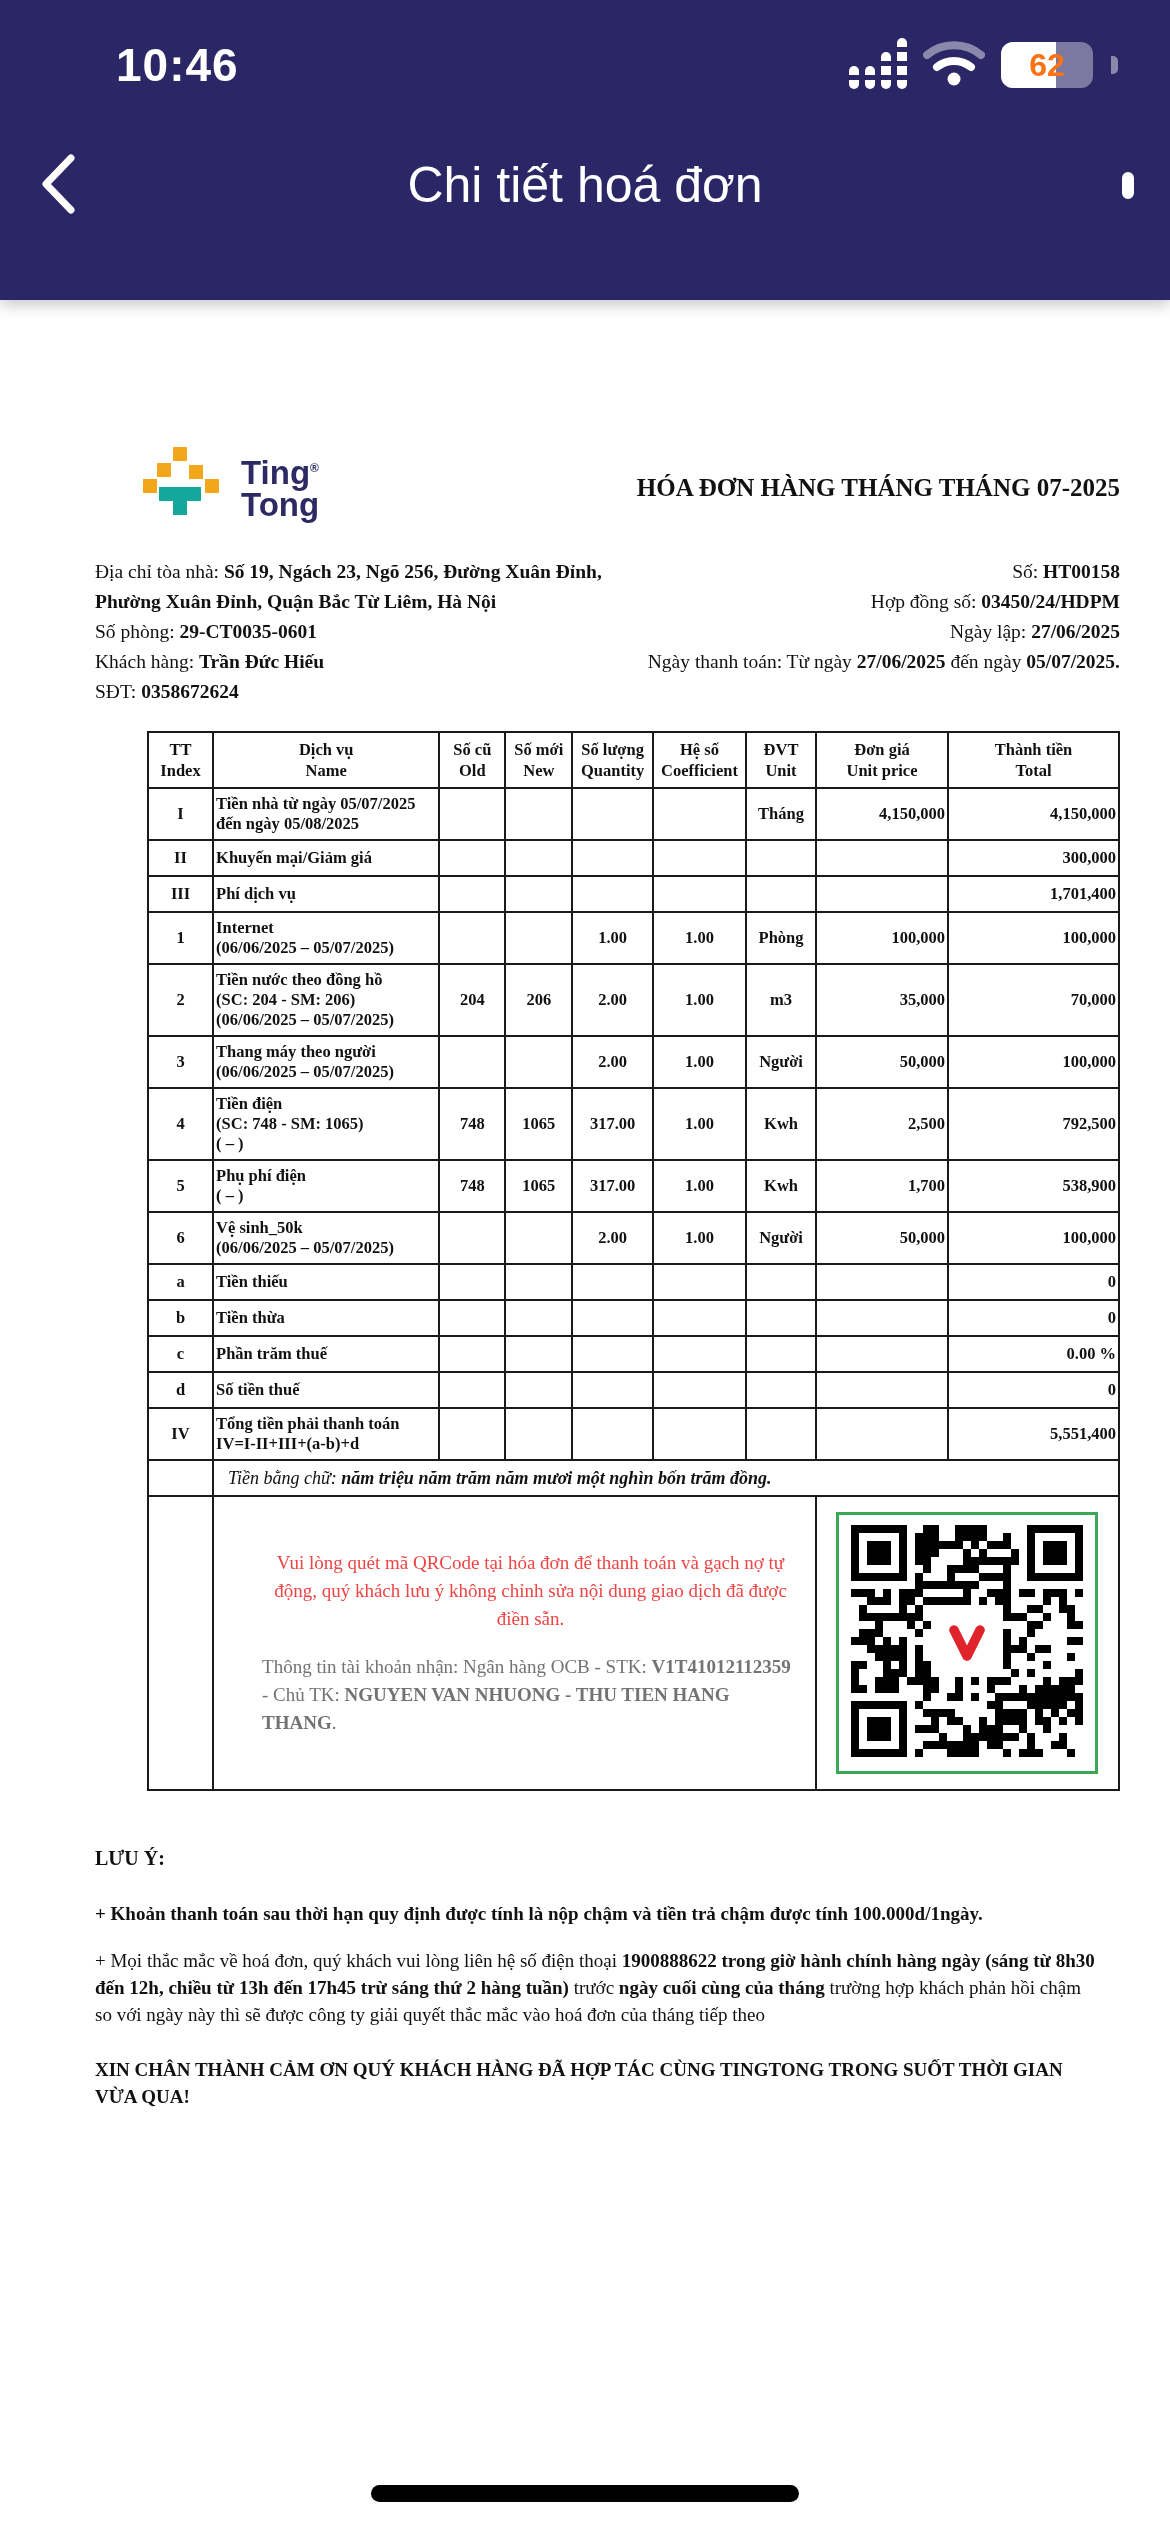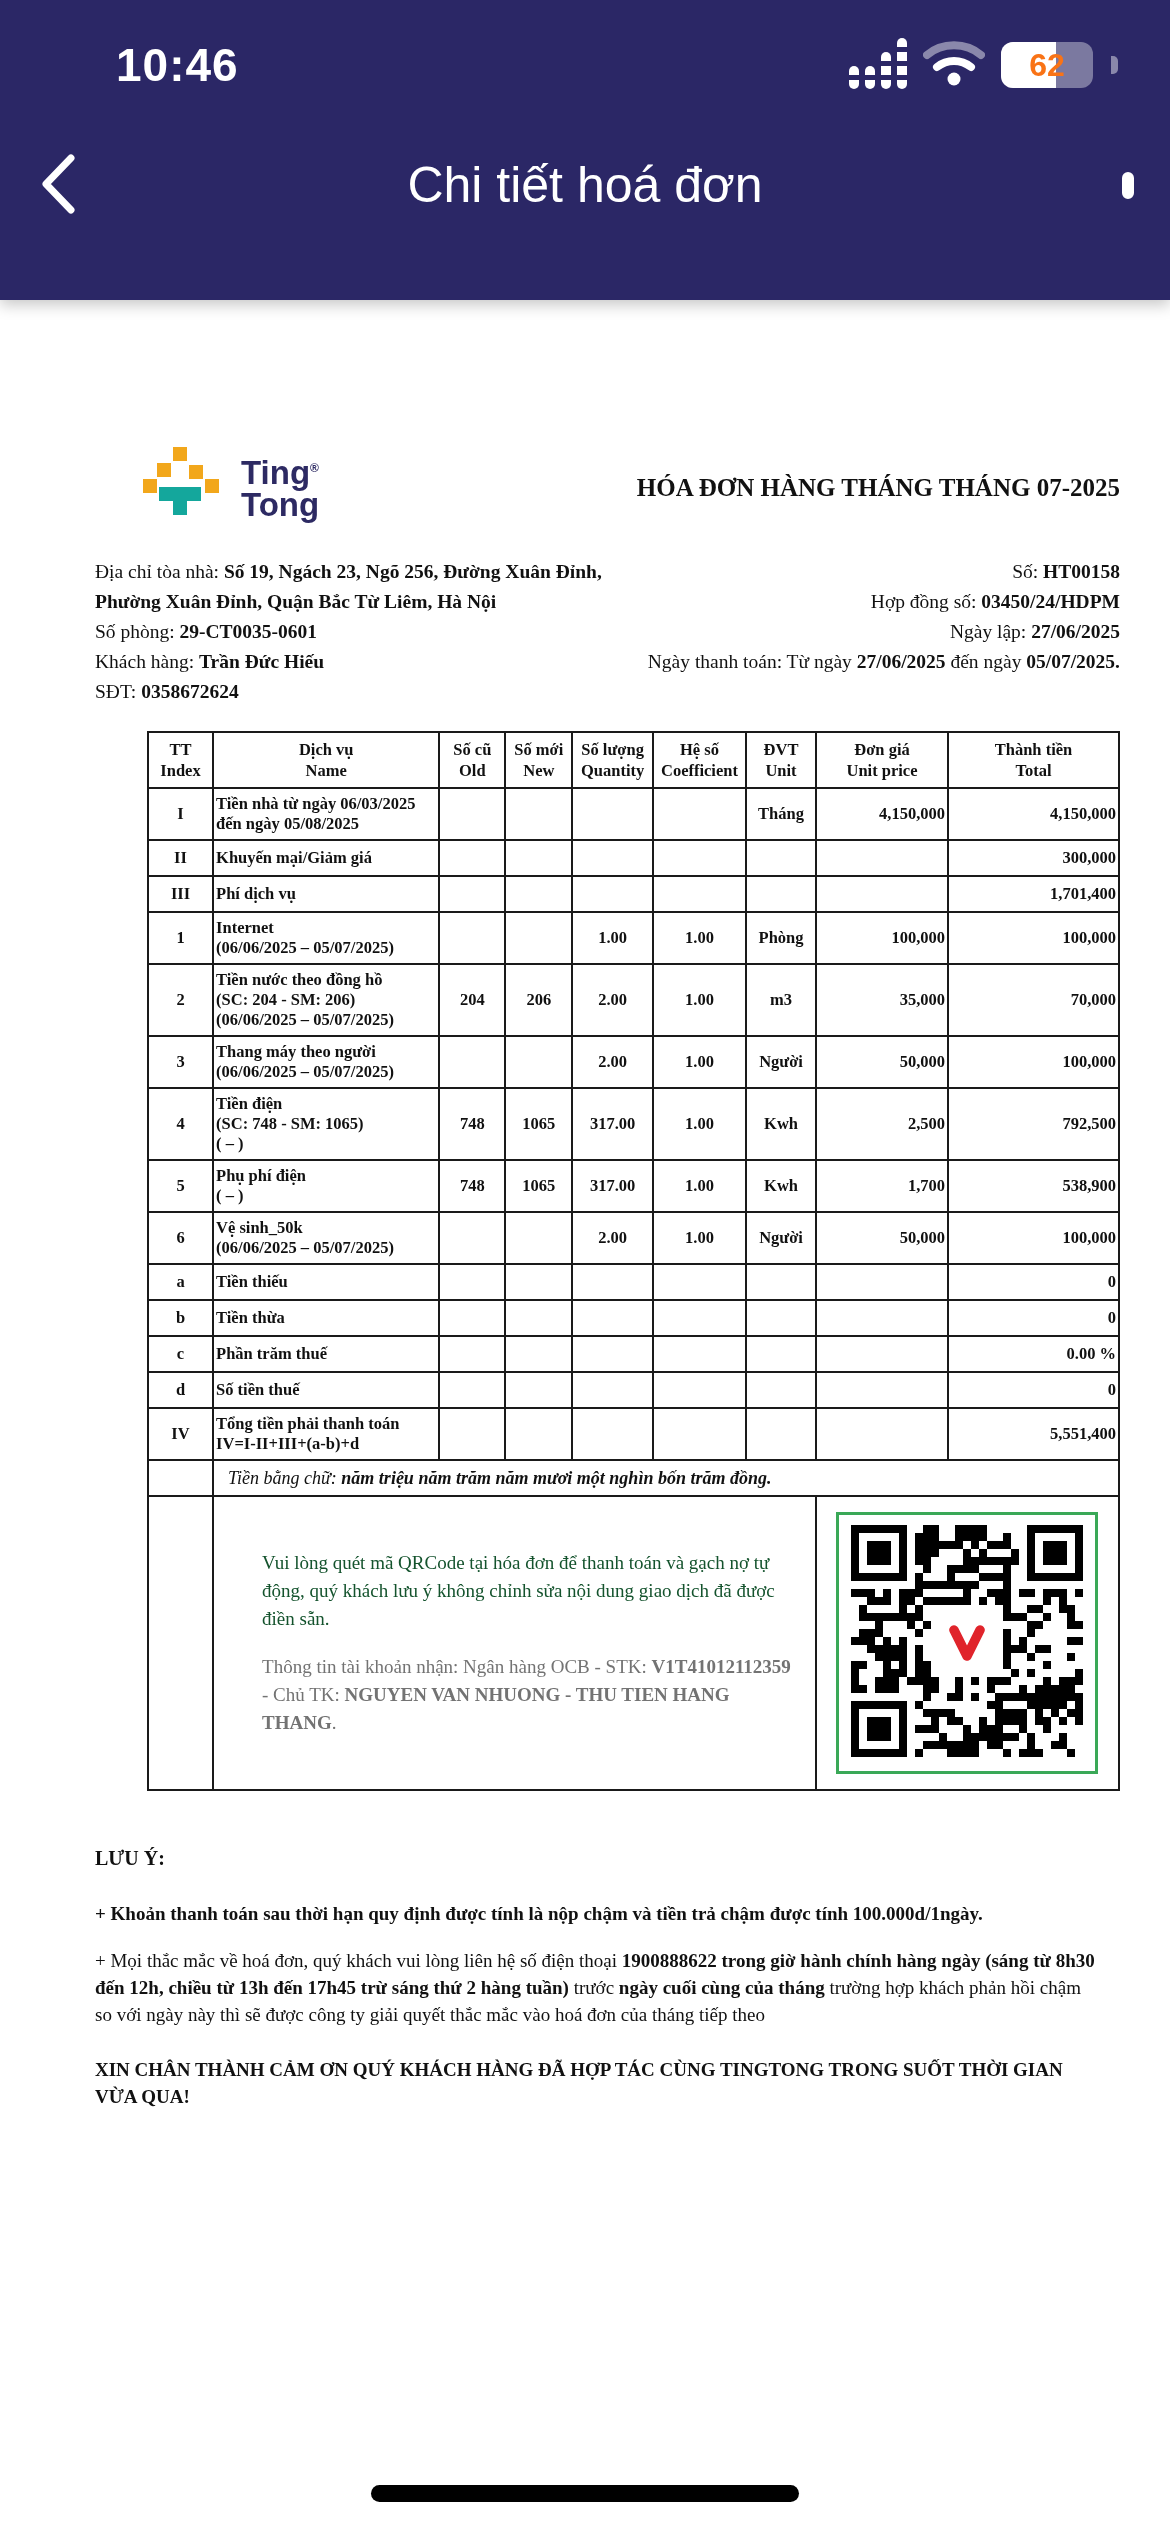--- a/index.html
+++ b/index.html
@@ -78,21 +78,21 @@
   td.c-old, td.c-new, td.c-qty, td.c-coef, td.c-unit { text-align:center; }
   td.c-price { text-align:right; padding-right:14px; }
   td.c-total { text-align:right; padding-right:10px; }
 
   .w-text { text-align:left; padding:7px 8px 7px 14px !important; font-style:italic;
     font-weight:400 !important; font-size:18px !important; }
   .w-text .b { font-style:italic; }
 
   .qr-text-cell { text-align:left; vertical-align:middle;
     padding:20px 16px 20px 48px !important; font-weight:400 !important; }
-  .qr-warn { color:#14532d; font-size:19px; line-height:28px; margin-bottom:20px; }
+  .qr-warn { color:#ef4444; font-size:19px; line-height:28px; margin-bottom:20px;text-align:center; }
   .qr-acct { color:#737373; font-size:19px; line-height:28px; }
   .qr-cell { vertical-align:middle; }
   .qr-box { position:relative; width:262px; height:262px; margin:10px auto;
     background:#fff; border:3px solid #3aa857; display:flex; align-items:center;
     justify-content:center; }
   .qr-v { position:absolute; left:50%; top:50%; transform:translate(-50%,-50%);
     background:#fff; padding:2px; line-height:0; }
 
   
   .notes { margin-top:54px; font-size:19px; line-height:27px; max-width:1005px; }
@@ -234,21 +234,21 @@
             <th>
               <div>Thành tiền</div>
               <div>Total</div>
             </th>
           </tr>
         </thead>
       <tbody id="inv-body">
           <tr>
             <td class="c-tt">I</td>
             <td class="c-name">
-              <div>Tiền nhà từ ngày 06/03/2025</div>
+              <div>Tiền nhà từ ngày 05/07/2025</div>
               <div>đến ngày 05/08/2025</div>
             </td>
             <td class="c-old"></td>
             <td class="c-new"></td>
             <td class="c-qty"></td>
             <td class="c-coef"></td>
             <td class="c-unit">Tháng</td>
             <td class="c-price">4,150,000</td>
             <td class="c-total">4,150,000</td>
           </tr>

